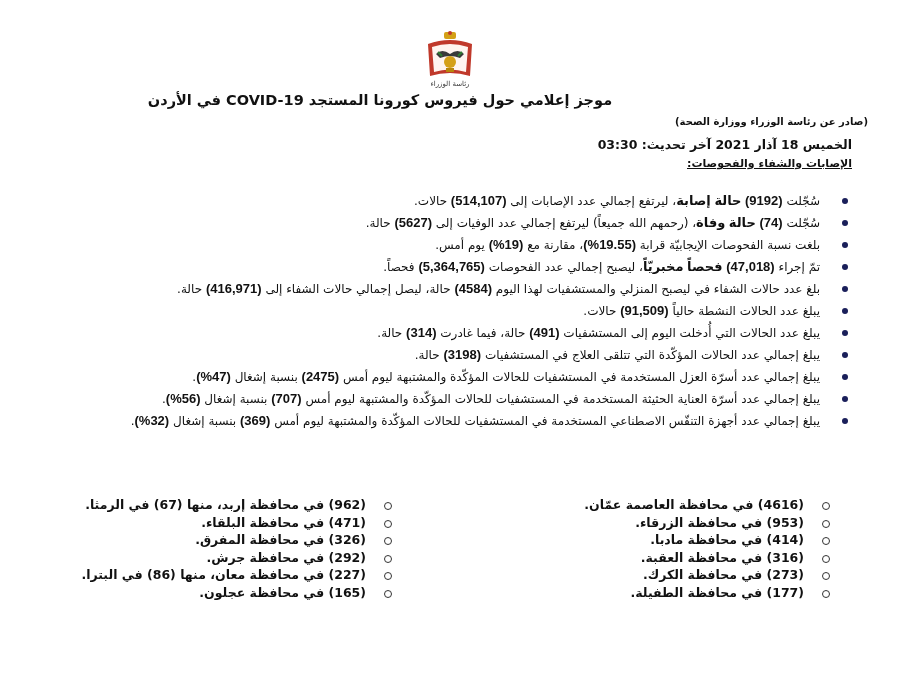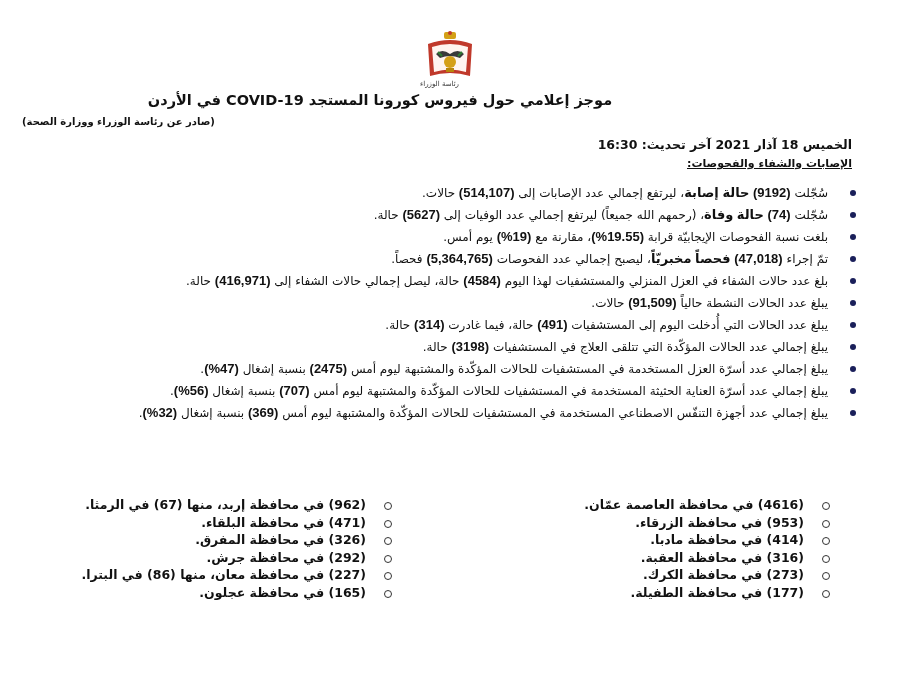--- a/index.html
+++ b/index.html
@@ -26,46 +26,45 @@
       left: 420px;
       top: 30px;
       width: 60px;
       height: 50px;
     }
     .emblem-caption {
       position: absolute;
       left: 420px;
       top: 80px;
       width: 60px;
-      text-align: left;
+      text-align: center;
       font-size: 7px;
       color: #333;
       direction: rtl;
       font-family: "DejaVu Sans", sans-serif;
     }
     .title {
       position: absolute;
       top: 92px;
       left: 0;
       width: 760px;
       text-align: center;
       font-weight: bold;
       font-size: 14.5px;
       direction: rtl;
     }
     .subtitle {
       position: absolute;
       top: 116px;
       left: 0;
       width: 868px;
-      text-align: left;
+      text-align: right;
       font-weight: bold;
       font-size: 10px;
       direction: rtl;
-      padding-left: 22px;
     }
     .dateline {
       position: absolute;
       top: 137px;
       right: 48px;
       font-weight: bold;
       font-size: 12.5px;
       direction: rtl;
     }
     .section-heading {
@@ -75,21 +74,21 @@
       font-weight: bold;
       font-size: 11px;
       text-decoration: underline;
       direction: rtl;
     }
     ul.main-list {
       position: absolute;
       top: 176px;
       right: 30px;
       width: 800px;
-      margin: 8px;
+      margin: 16px;
       padding: 0 28px 0 0;
       list-style: none;
       font-size: 12px;
       line-height: 17px;
       direction: rtl;
     }
     ul.main-list li {
       position: relative;
       margin-bottom: 4px;
       padding-right: 6px;
@@ -158,29 +157,29 @@
     <path d="M18 22 L22 26" stroke="#2e7d32" stroke-width="2"></path>
     <path d="M42 22 L38 26" stroke="#2e7d32" stroke-width="2"></path>
 
     <ellipse cx="30" cy="32" rx="6" ry="6" fill="#d4a017"></ellipse>
     <rect x="26" y="38" width="8" height="4" fill="#b8860b"></rect>
   </svg>
   <div class="emblem-caption">رئاسة الوزراء</div>
 
   <div class="title">موجز إعلامي حول فيروس كورونا المستجد COVID-19 في الأردن</div>
   <div class="subtitle">(صادر عن رئاسة الوزراء ووزارة الصحة)</div>
-  <div class="dateline">الخميس 18 آذار 2021 آخر تحديث: 16:30</div>
+  <div class="dateline">الخميس 18 آذار 2021 آخر تحديث: 03:30</div>
   <div class="section-heading">الإصابات والشفاء والفحوصات:</div>
 
   <ul class="main-list">
     <li><span class="bullet"></span><span>سُجّلت </span><span class="b">(9192) حالة إصابة</span><span>، ليرتفع إجمالي عدد الإصابات إلى </span><span class="b">(514,107)</span><span> حالات.</span></li>
     <li><span class="bullet"></span><span>سُجّلت </span><span class="b">(74) حالة وفاة</span><span>، (رحمهم الله جميعاً) ليرتفع إجمالي عدد الوفيات إلى </span><span class="b">(5627)</span><span> حالة.</span></li>
     <li><span class="bullet"></span><span>بلغت نسبة الفحوصات الإيجابيّة قرابة </span><span class="b">(19.55%)</span><span>، مقارنة مع </span><span class="b">(19%)</span><span> يوم أمس.</span></li>
     <li><span class="bullet"></span><span>تمّ إجراء </span><span class="b">(47,018) فحصاً مخبريّاً</span><span>، ليصبح إجمالي عدد الفحوصات </span><span class="b">(5,364,765)</span><span> فحصاً.</span></li>
-    <li><span class="bullet"></span><span>بلغ عدد حالات الشفاء في العزل المنزلي والمستشفيات لهذا اليوم </span><span class="b">(4584)</span><span> حالة، ليصل إجمالي حالات الشفاء إلى </span><span class="b">(416,971)</span><span> حالة.</span></li>
+    <li><span class="bullet"></span><span>بلغ عدد حالات الشفاء في ليصبح المنزلي والمستشفيات لهذا اليوم </span><span class="b">(4584)</span><span> حالة، ليصل إجمالي حالات الشفاء إلى </span><span class="b">(416,971)</span><span> حالة.</span></li>
     <li><span class="bullet"></span><span>يبلغ عدد الحالات النشطة حالياً </span><span class="b">(91,509)</span><span> حالات.</span></li>
     <li><span class="bullet"></span><span>يبلغ عدد الحالات التي أُدخلت اليوم إلى المستشفيات </span><span class="b">(491)</span><span> حالة، فيما غادرت </span><span class="b">(314)</span><span> حالة.</span></li>
     <li><span class="bullet"></span><span>يبلغ إجمالي عدد الحالات المؤكّدة التي تتلقى العلاج في المستشفيات </span><span class="b">(3198)</span><span> حالة.</span></li>
     <li><span class="bullet"></span><span>يبلغ إجمالي عدد أسرّة العزل المستخدمة في المستشفيات للحالات المؤكّدة والمشتبهة ليوم أمس </span><span class="b">(2475)</span><span> بنسبة إشغال </span><span class="b">(47%)</span><span>.</span></li>
     <li><span class="bullet"></span><span>يبلغ إجمالي عدد أسرّة العناية الحثيثة المستخدمة في المستشفيات للحالات المؤكّدة والمشتبهة ليوم أمس </span><span class="b">(707)</span><span> بنسبة إشغال </span><span class="b">(56%)</span><span>.</span></li>
     <li><span class="bullet"></span><span>يبلغ إجمالي عدد أجهزة التنفّس الاصطناعي المستخدمة في المستشفيات للحالات المؤكّدة والمشتبهة ليوم أمس </span><span class="b">(369)</span><span> بنسبة إشغال </span><span class="b">(32%)</span><span>.</span></li>
   </ul>
 
 
   <ul class="dist-col right">

